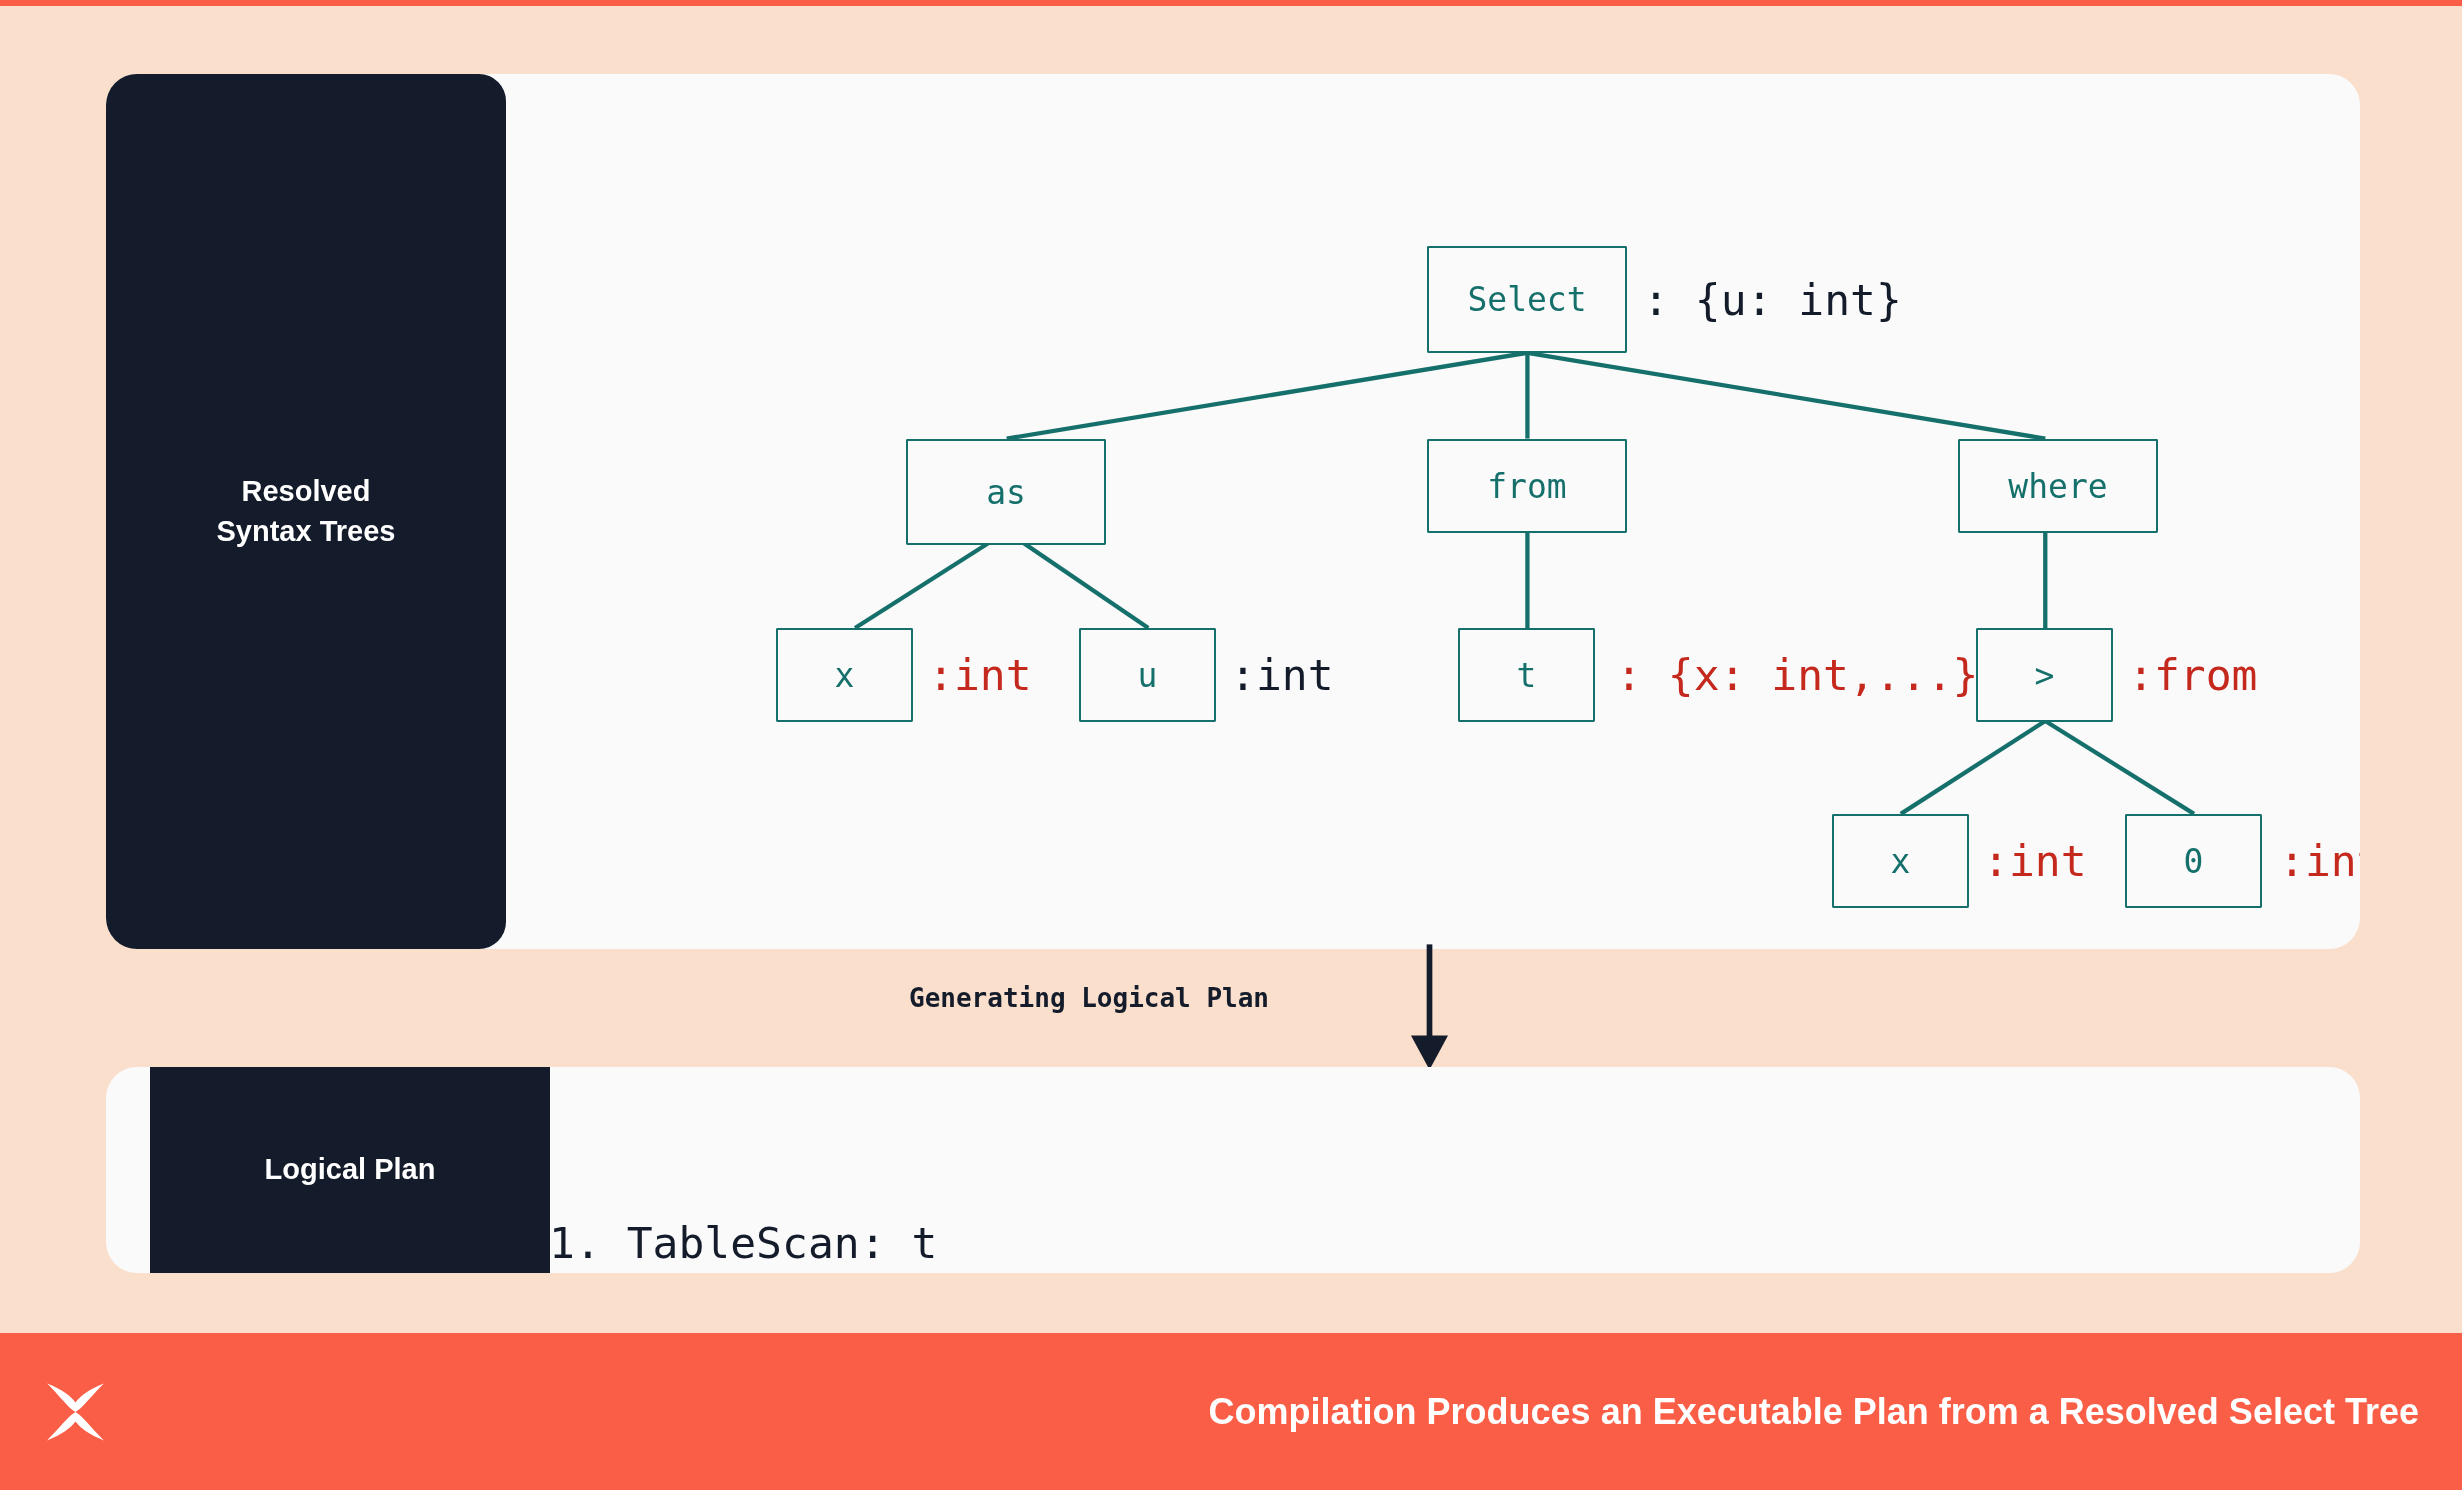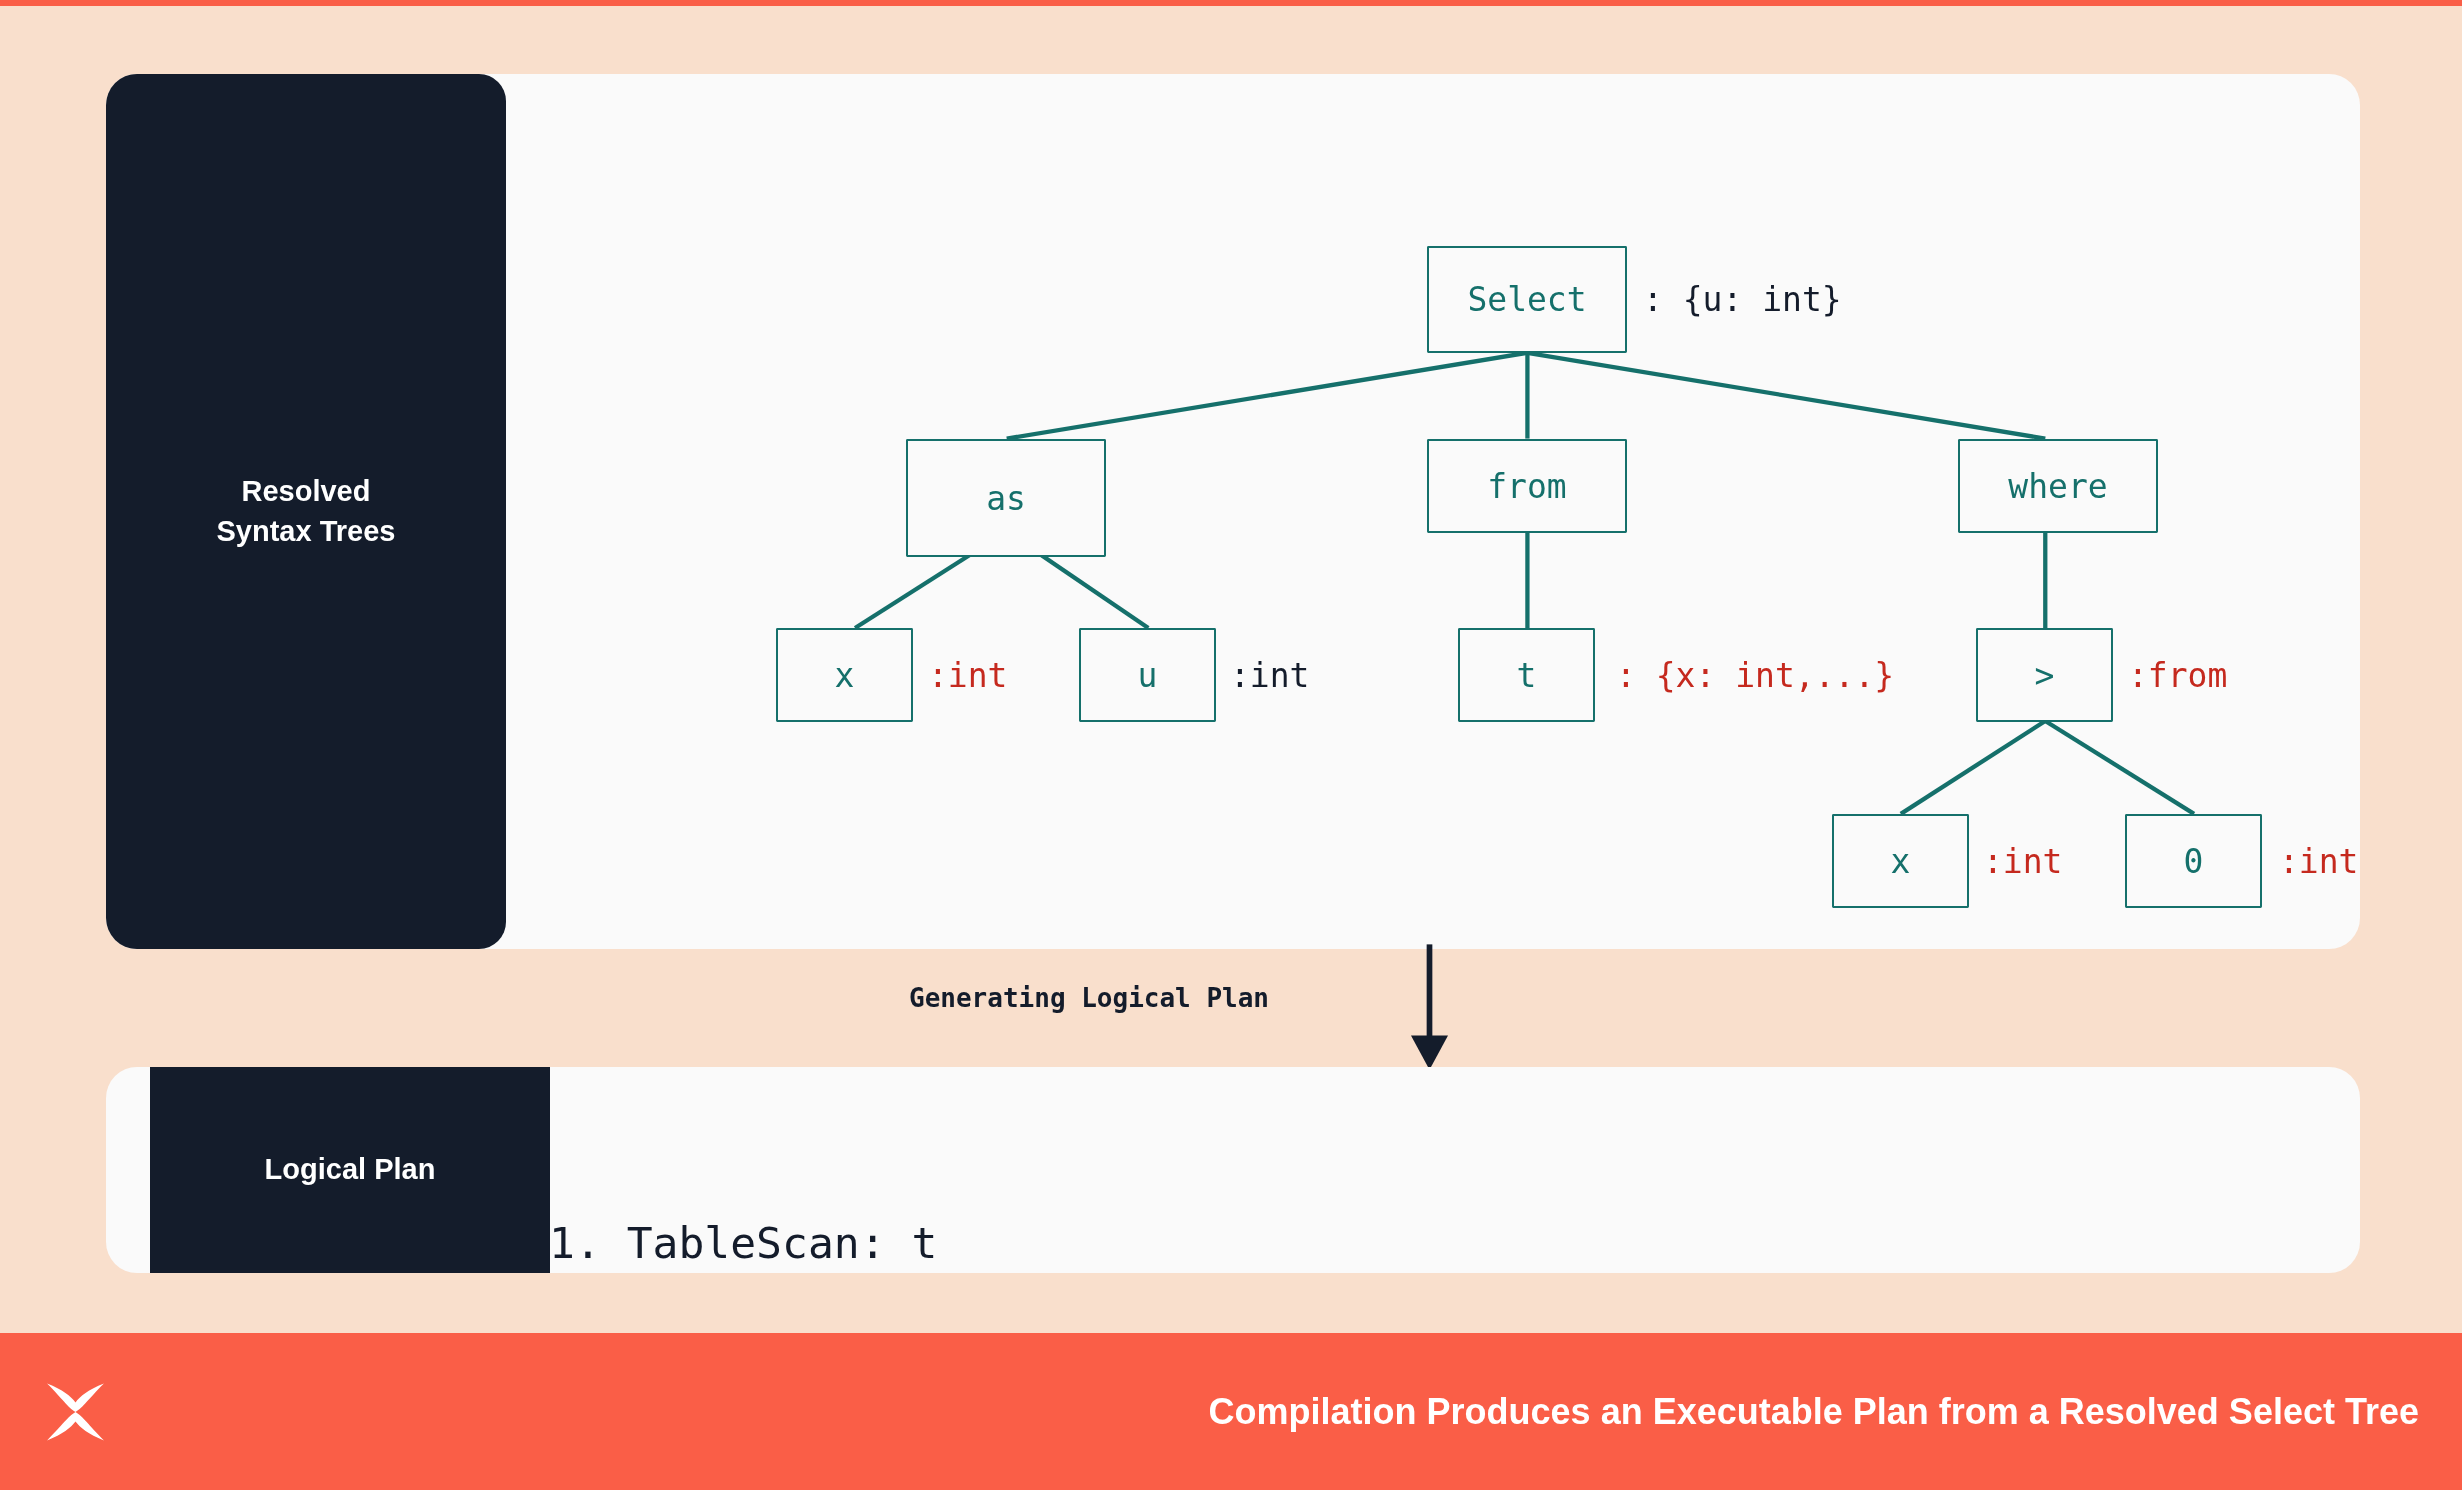--- a/index.html
+++ b/index.html
@@ -94,21 +94,21 @@
     font-family: "DejaVu Sans Mono", monospace;
     font-size: 33px;
     display: flex;
     align-items: center;
     justify-content: center;
     border-radius: 1.4px;
   }
   .type-label {
     position: absolute;
     font-family: "DejaVu Sans Mono", monospace;
-    font-size: 33px;
+    font-size: 43px;
     white-space: pre;
     display: flex;
     align-items: center;
   }
   .type-red { color: #C5291E; }
   .type-dark { color: #141C2B; }
 
   
   .gen-label {
     position: absolute;
@@ -194,21 +194,21 @@
 
         <line x1="2152" y1="640" x2="2152" y2="775" stroke="#15706B" stroke-width="6"></line>
 
         <line x1="2152" y1="905" x2="1950" y2="1035" stroke="#15706B" stroke-width="6"></line>
         <line x1="2152" y1="905" x2="2360" y2="1035" stroke="#15706B" stroke-width="6"></line>
       </svg>
 
       <div class="node" style="left:921px; top:172px; width:200px; height:107px;">Select</div>
       <div class="type-label type-dark" style="left:1137px; top:172px; height:107px;">: {u: int}</div>
 
-      <div class="node" style="left:400px; top:365px; width:200px; height:118px;">as</div>
+      <div class="node" style="left:400px; top:365px; width:200px; height:106px;">as</div>
       <div class="node" style="left:921px; top:365px; width:200px; height:94px;">from</div>
       <div class="node" style="left:1439px; top:365px; width:200px; height:94px;margin-left:13px;">where</div>
 
       <div class="node" style="left:270px; top:554px; width:137px; height:94px;">x</div>
       <div class="type-label type-red" style="left:422px; top:554px; height:94px;">:int</div>
 
       <div class="node" style="left:573px; top:554px; width:137px; height:94px;">u</div>
       <div class="type-label type-dark" style="left:724px; top:554px; height:94px;">:int</div>
 
       <div class="node" style="left:952px; top:554px; width:137px; height:94px;">t</div>

